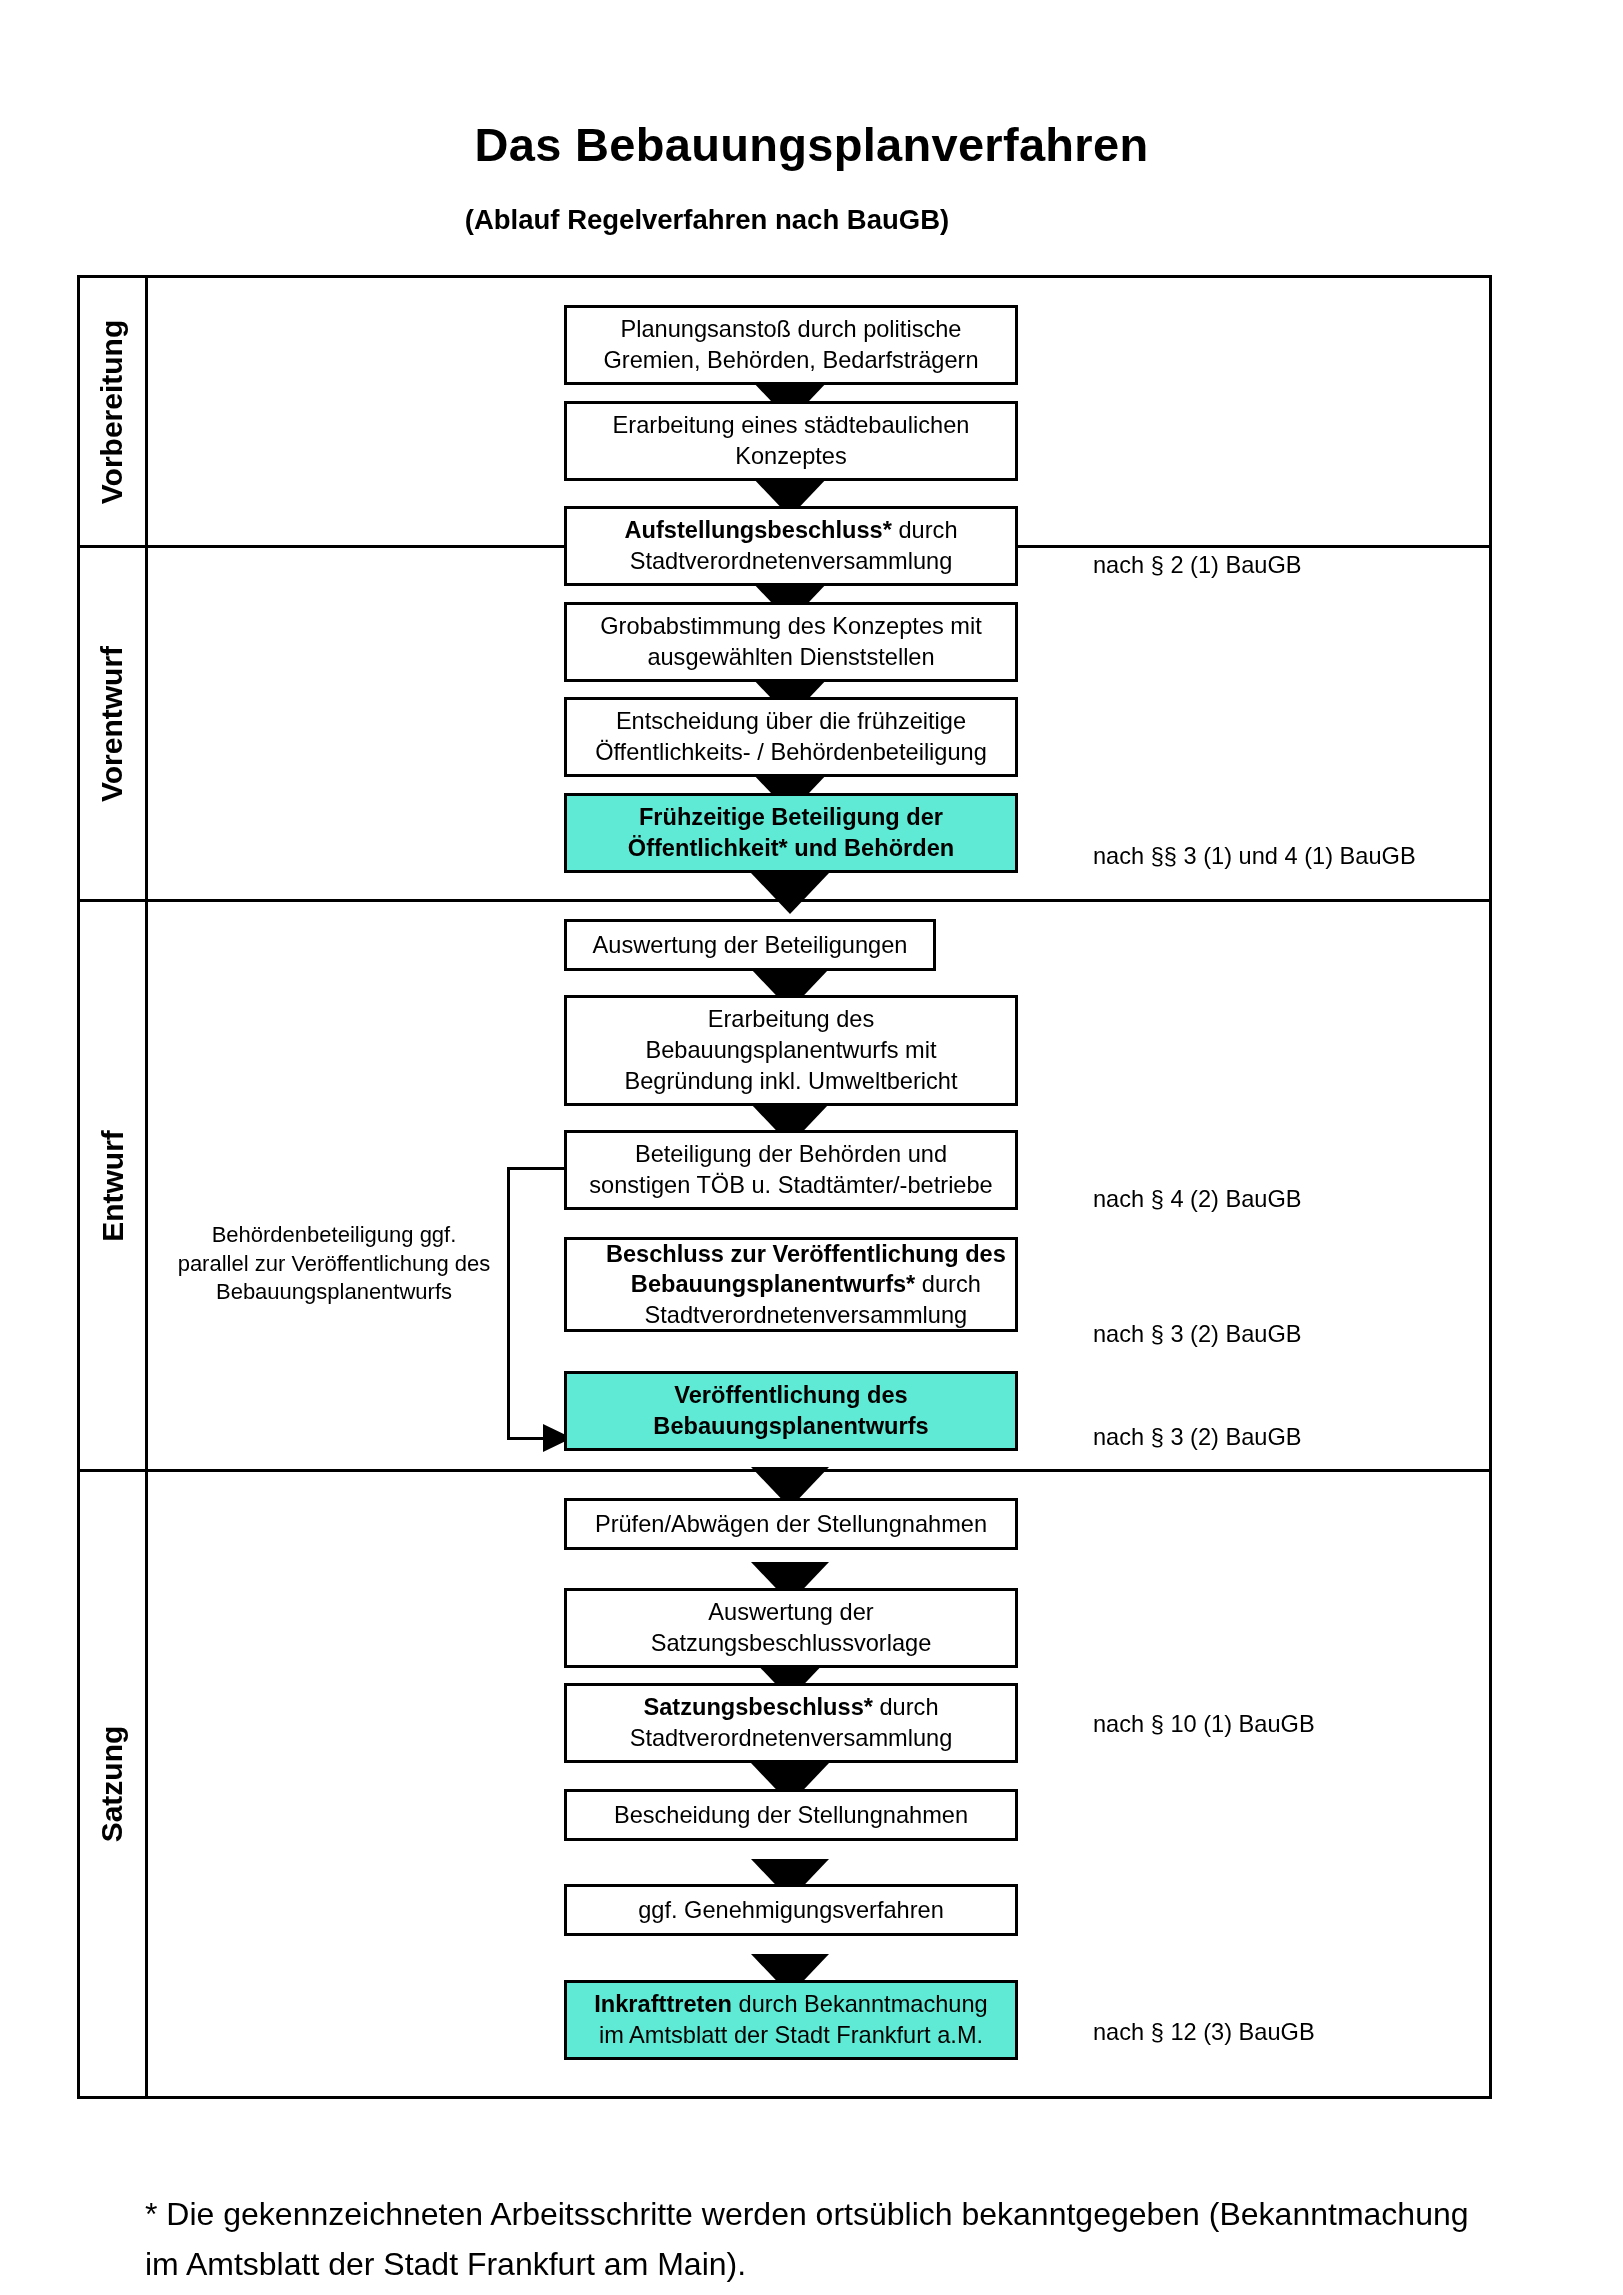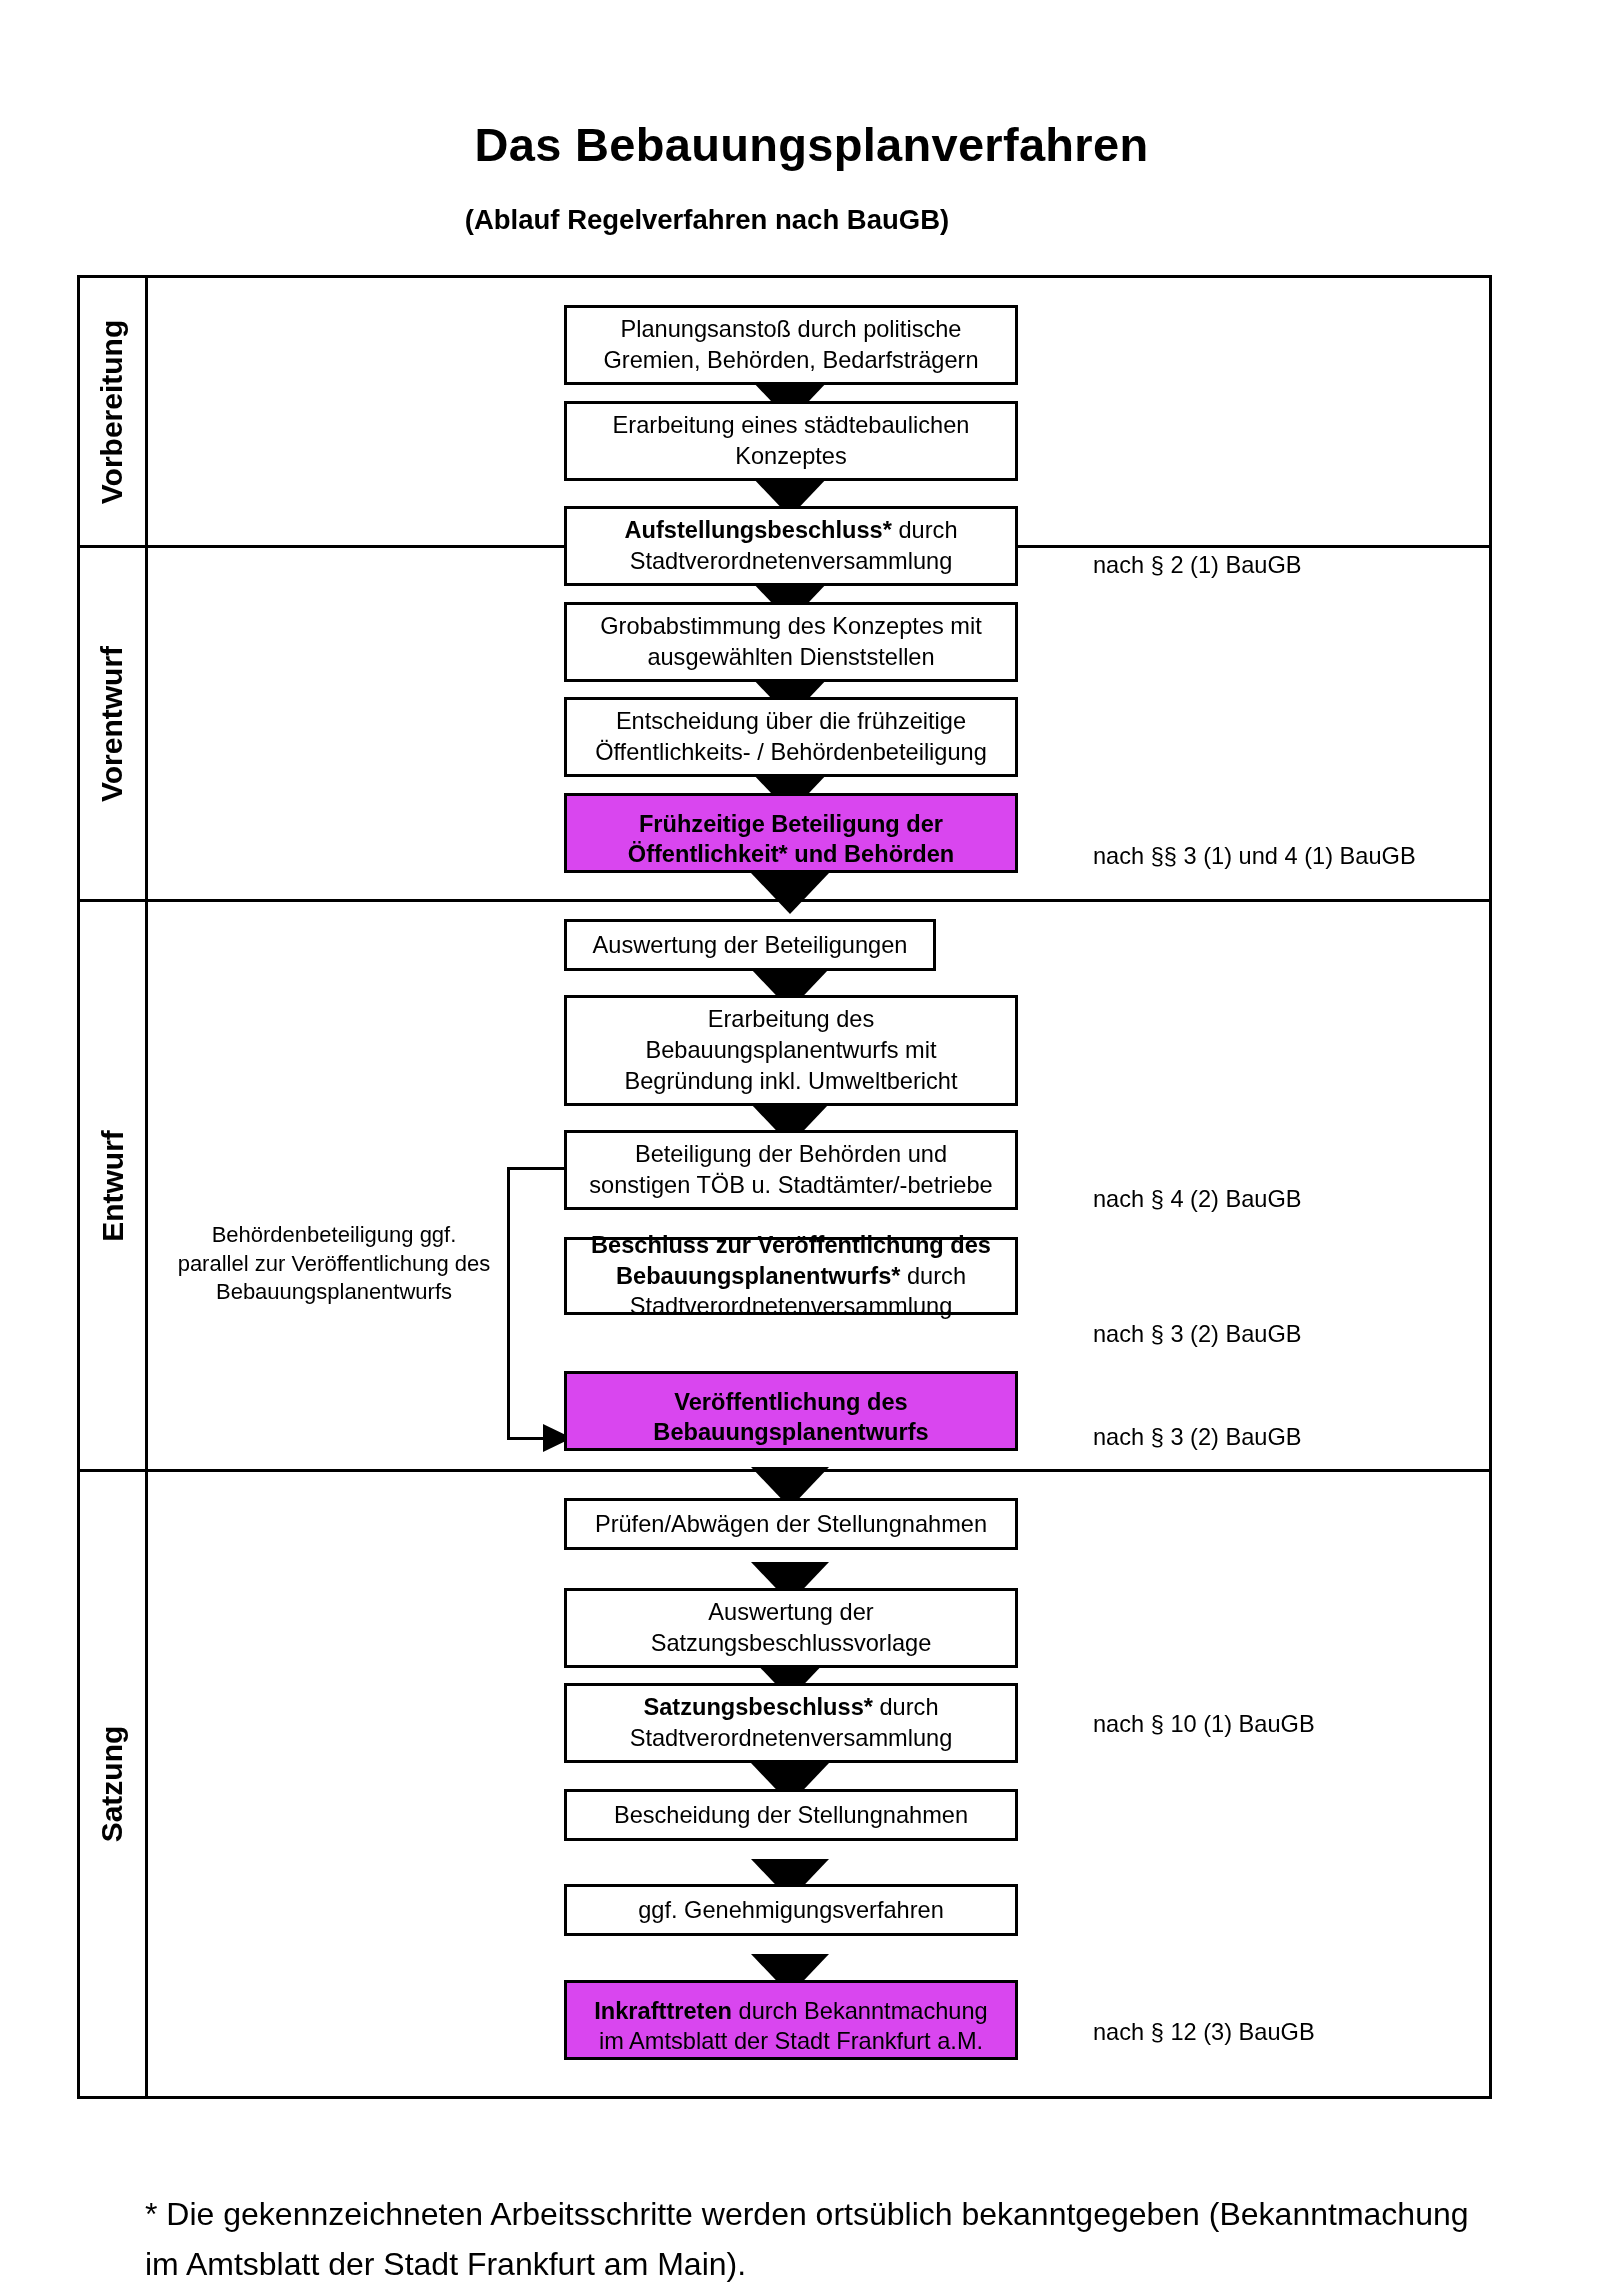--- a/index.html
+++ b/index.html
@@ -53,21 +53,21 @@
     position:absolute;
     box-sizing:border-box;
     border:3.3px solid #000;
     background:#ffffff;
     display:flex;align-items:center;justify-content:center;
     text-align:center;
     font-size:23.6px;
     line-height:1.30;
     padding:0 9.2px;
   }
-  .pbox.blue{background:#d946ef;align-items:flex-end;}
+  .pbox.blue{background:#5eead4;}
   .pbox .ln{display:block;}
   .b{font-weight:bold;}
 
   
   .arrow{
     position:absolute;
     width:0;height:0;
     border-left:39px solid transparent;
     border-right:39px solid transparent;
     border-top:41px solid #000;
@@ -216,21 +216,21 @@
   </div>
 </div>
 
 <div class="pbox" style="left:564px;top:1130px;width:454px;height:80px;">
   <div>
     <span class="ln">Beteiligung der Behörden und</span>
     <span class="ln">sonstigen TÖB u. Stadtämter/-betriebe</span>
   </div>
 </div>
 
-<div class="pbox" style="left:564px;top:1237px;width:454px;height:78px;">
+<div class="pbox" style="left:564px;top:1237px;width:454px;height:95px;justify-content:flex-end;">
   <div>
     <span class="ln b">Beschluss zur Veröffentlichung des</span>
     <span class="ln"><b class="b">Bebauungsplanentwurfs*</b><span> durch</span></span>
     <span class="ln">Stadtverordnetenversammlung</span>
   </div>
 </div>
 
 <div class="pbox blue" style="left:564px;top:1371px;width:454px;height:80px;">
   <div>
     <span class="ln b">Veröffentlichung des</span>

